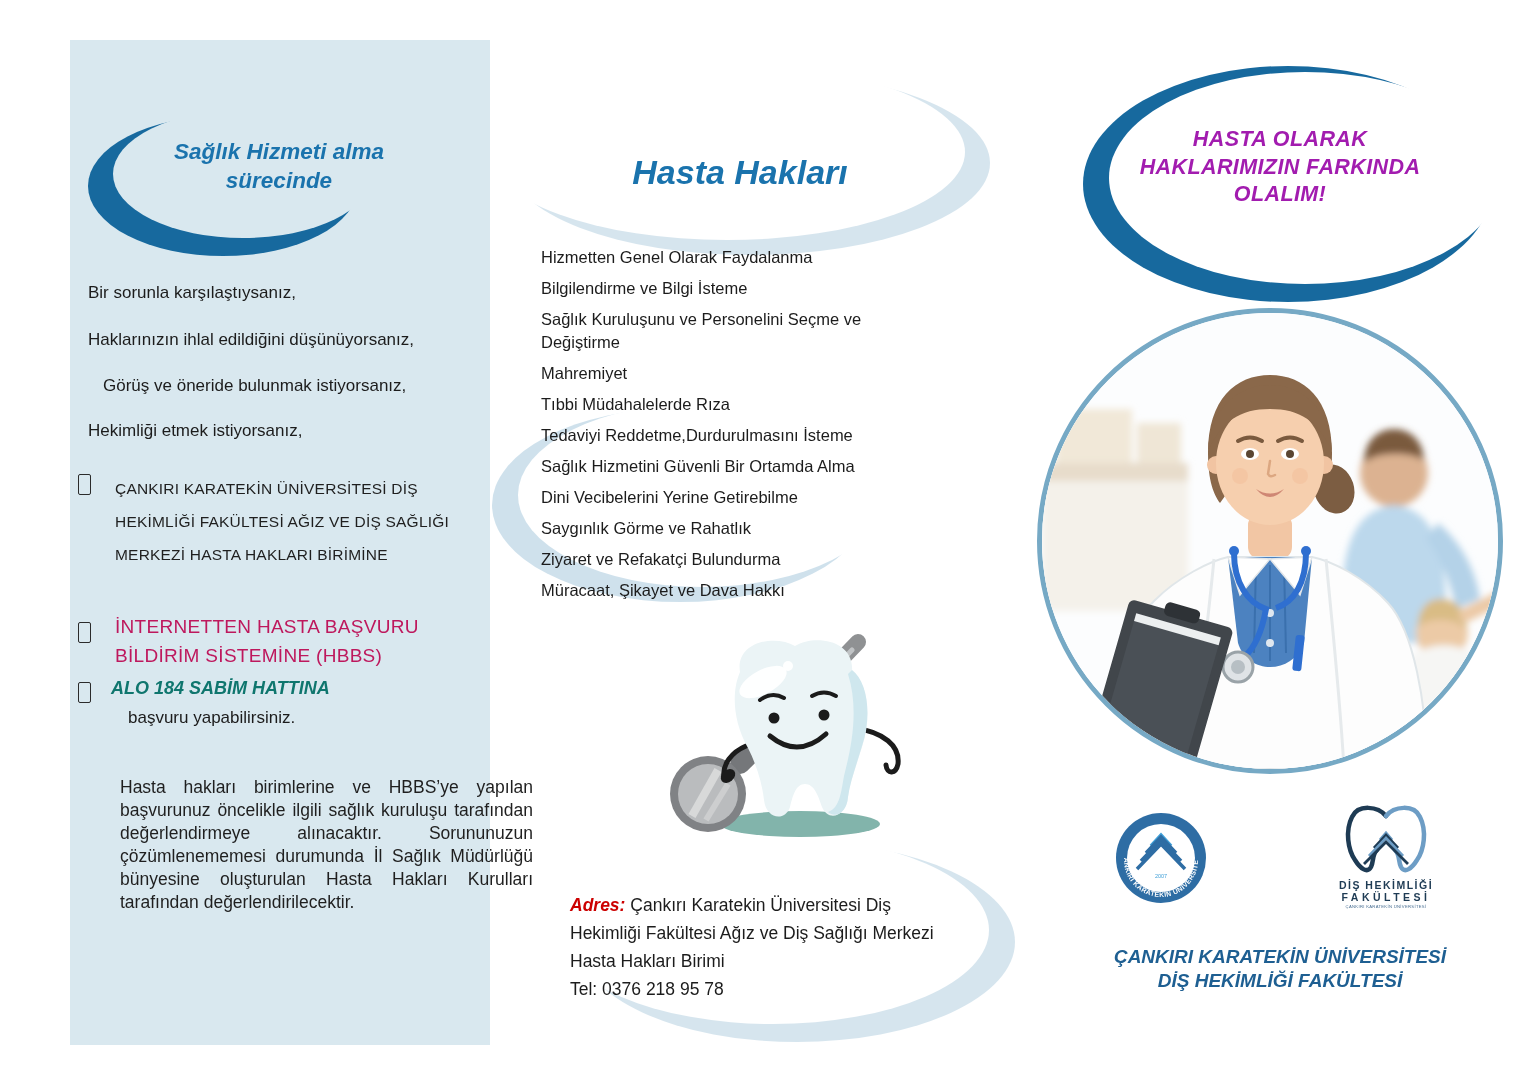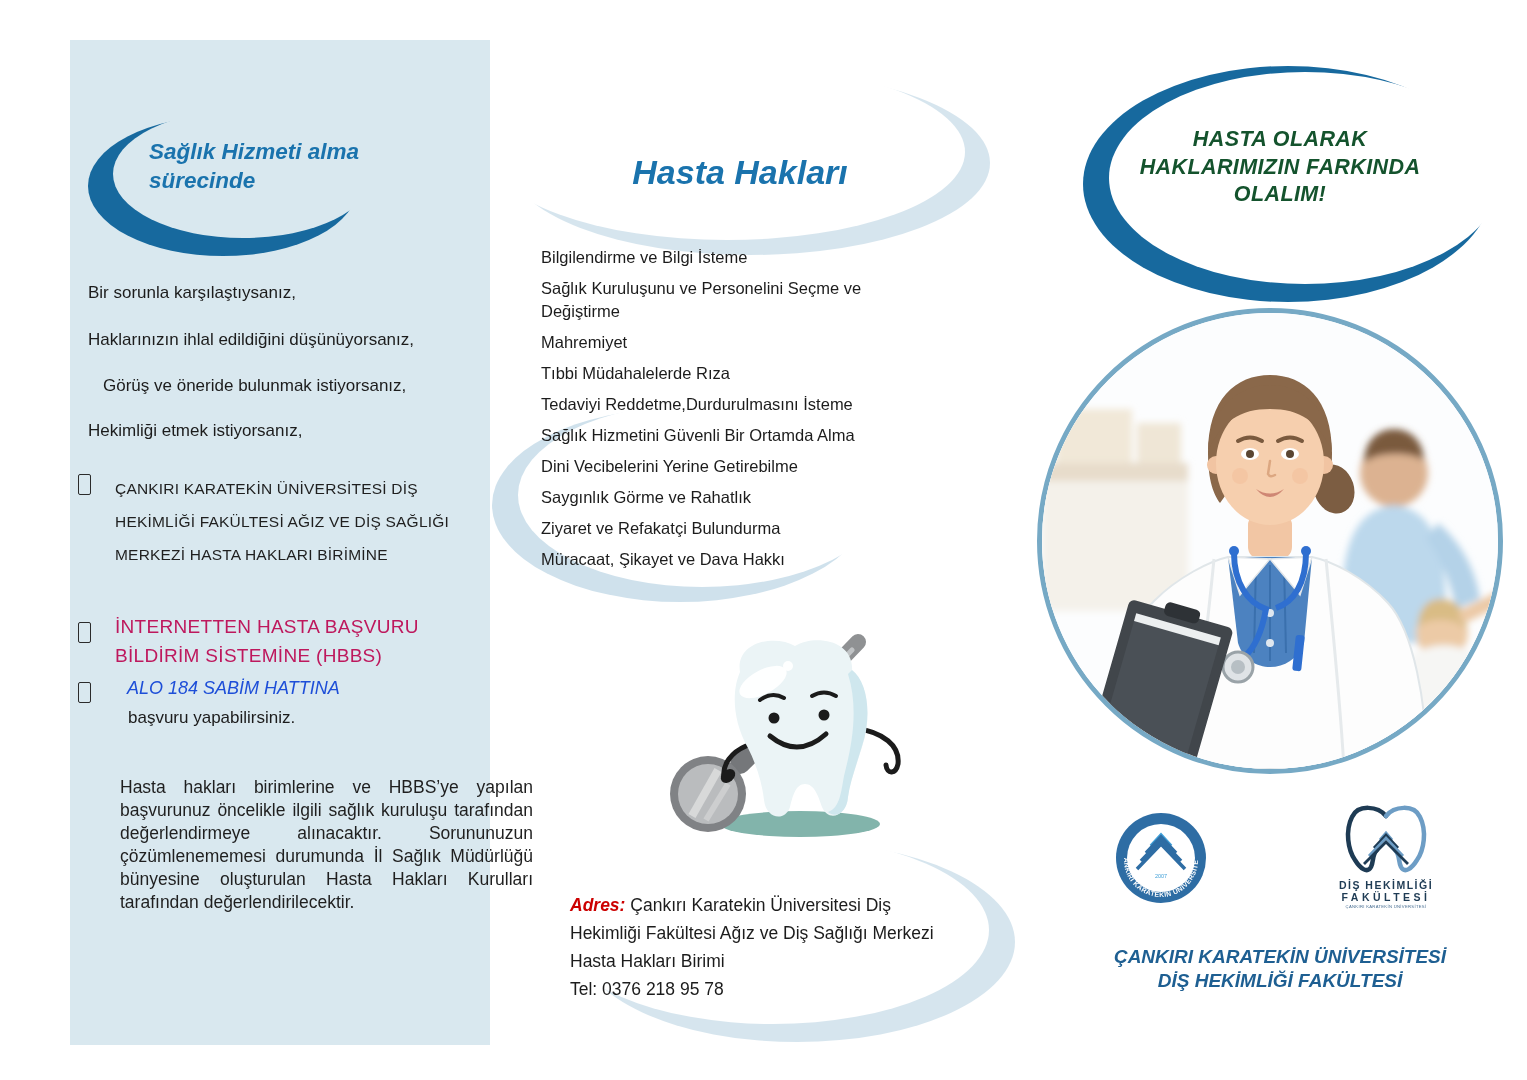--- a/index.html
+++ b/index.html
@@ -2,39 +2,39 @@
 <html><head>
 <meta charset="utf-8">
 <style>
   html,body{margin:0;padding:0;background:#ffffff;}
   body{width:1527px;height:1080px;position:relative;overflow:hidden;
        font-family:"Liberation Sans","DejaVu Sans",sans-serif;color:#1d1d1d;}
   .abs{position:absolute;}
   
   .panel{left:70px;top:40px;width:420px;height:1005px;background:#d9e8ef;}
   .lp-title{left:149px;top:138px;width:260px;font-size:22.5px;font-weight:bold;font-style:italic;
-            color:#1a73ad;line-height:1.27;}
+            color:#1a73ad;line-height:1.27;text-align:center;}
   .lp-prompt{left:88px;width:400px;font-size:17px;color:#1c1c1c;}
   .tofu{display:inline-block;width:11px;height:19px;border:1.6px solid #2b2b2b;border-radius:2px;
         vertical-align:middle;}
   .ch-text1{left:115px;top:472px;width:348px;font-size:15.5px;line-height:33px;color:#1f1f1f;letter-spacing:.2px;}
   .ch-text2{left:115px;top:612px;width:305px;font-size:19px;line-height:29px;color:#be185d;letter-spacing:.3px;}
-  .ch-text3{left:127px;top:678px;font-size:18px;font-weight:normal;font-style:italic;color:#1d4ed8;}
+  .ch-text3{left:111px;top:678px;font-size:18px;font-weight:bold;font-style:italic;color:#0f766e;}
   .ch-suffix{left:128px;top:708px;font-size:17px;color:#1c1c1c;}
   .lp-par{left:72px;top:776px;width:413px;font-size:17.5px;line-height:1.32;text-align:justify;color:#1f1f1f;margin-left:48px;}
   
   .mid-title{left:555px;top:141px;width:370px;text-align:center;font-size:34px;font-weight:bold;
              font-style:italic;color:#1a73ad;margin-top:12px;}
   .rights{left:541px;top:246px;width:334px;}
   .rights div{font-size:16.5px;line-height:23px;margin-bottom:8px;color:#1c1c1c;}
   .addr{left:570px;top:891px;width:400px;font-size:17.5px;line-height:28px;color:#1c1c1c;}
   .addr .lbl{color:#cc0000;font-weight:bold;font-style:italic;}
   
   .headline{left:1093px;top:126px;width:374px;text-align:center;font-size:21.5px;font-weight:bold;
-            font-style:italic;color:#14532d;line-height:27.5px;letter-spacing:.4px;}
+            font-style:italic;color:#a21caf;line-height:27.5px;letter-spacing:.4px;}
   .photo{left:1037px;top:308px;width:456px;height:456px;border-radius:50%;border:5px solid #76a9c5;
          overflow:hidden;background:#fff;}
   .rfooter{left:1090px;top:945px;width:380px;text-align:center;font-size:19px;font-weight:bold;
            font-style:italic;color:#1e5f92;line-height:24px;}
 </style>
 </head>
 <body>
 
 <div class="abs panel"></div>
 
@@ -85,20 +85,21 @@
       <mask id="m-midlist">
     <rect width="100%" height="100%" fill="black"></rect>
     <ellipse cx="192" cy="100" rx="188" ry="97" fill="white"></ellipse>
     <ellipse cx="214" cy="90" rx="184" ry="92" fill="black"></ellipse>
   </mask>
     </defs>
   <rect width="100%" height="100%" fill="#cfe1ec" mask="url(#m-midlist)"></rect>
 </svg>
 
 <div class="abs rights">
+  <div>Hizmetten Genel Olarak Faydalanma</div>
   <div>Bilgilendirme ve Bilgi İsteme</div>
   <div>Sağlık Kuruluşunu ve Personelini Seçme ve Değiştirme</div>
   <div>Mahremiyet</div>
   <div>Tıbbi Müdahalelerde Rıza</div>
   <div>Tedaviyi Reddetme,Durdurulmasını İsteme</div>
   <div>Sağlık Hizmetini Güvenli Bir Ortamda Alma</div>
   <div>Dini Vecibelerini Yerine Getirebilme</div>
   <div>Saygınlık Görme ve Rahatlık</div>
   <div>Ziyaret ve Refakatçi Bulundurma</div>
   <div>Müracaat, Şikayet ve Dava Hakkı</div>

